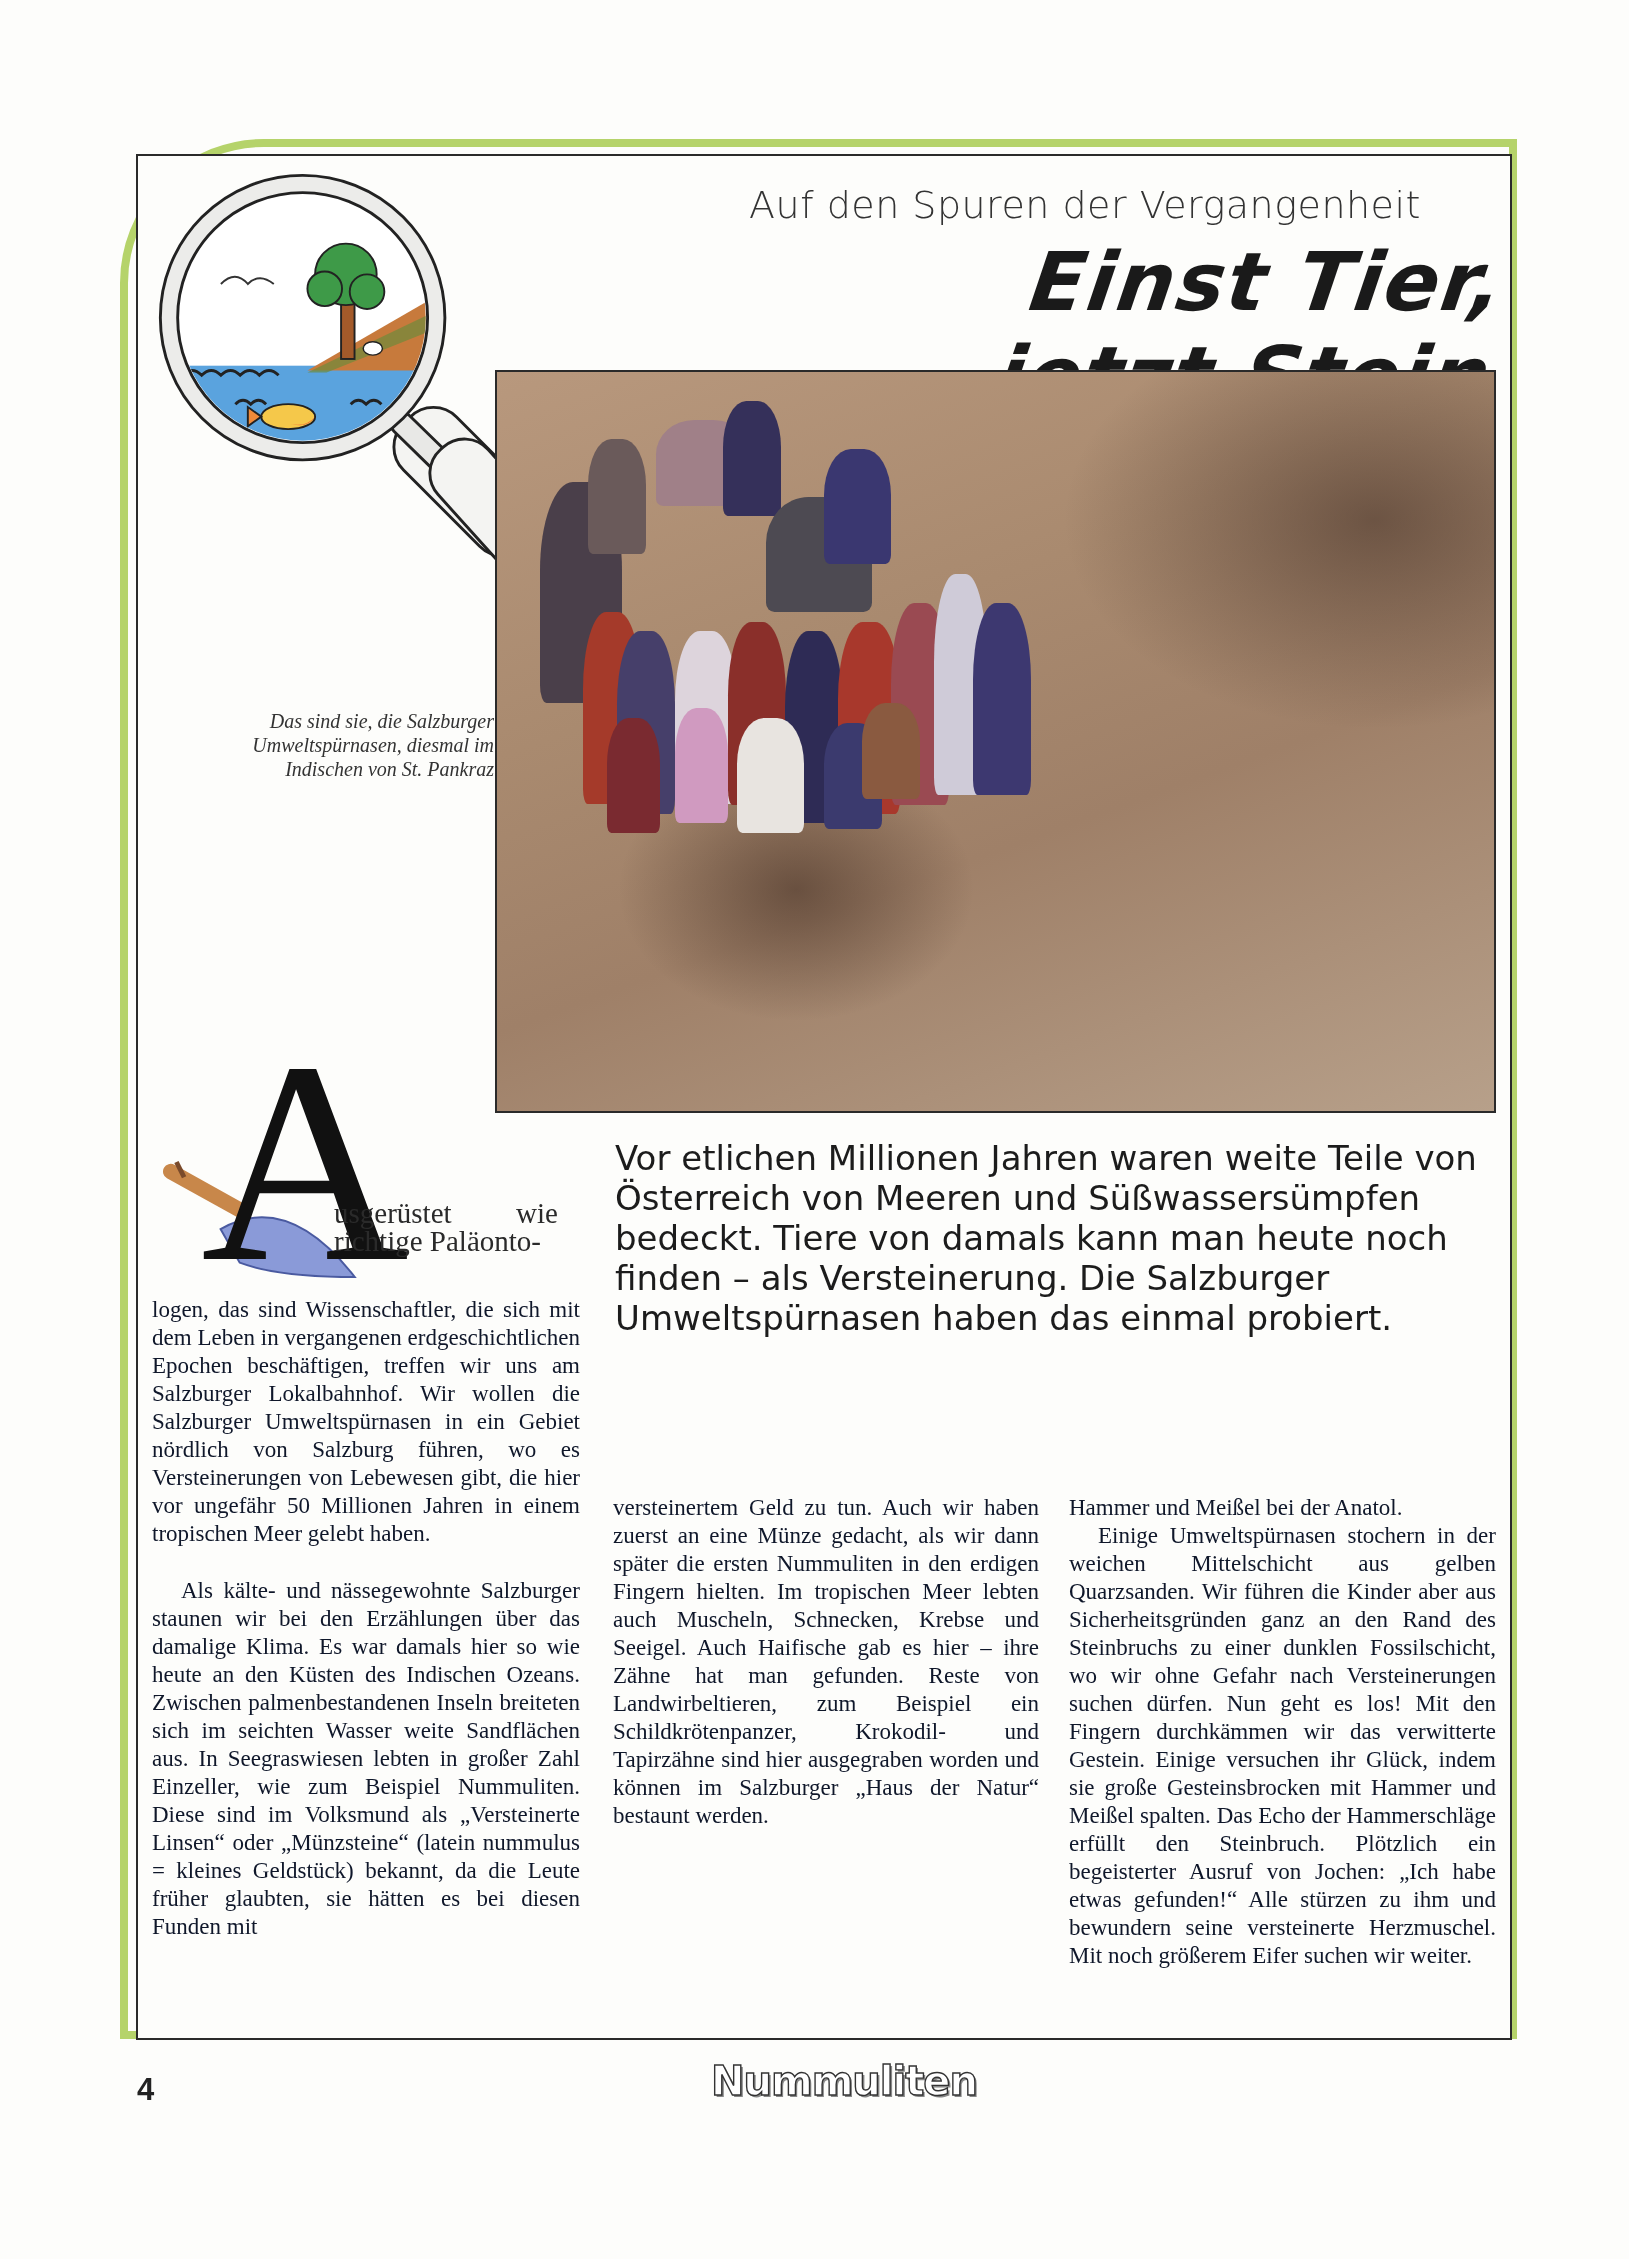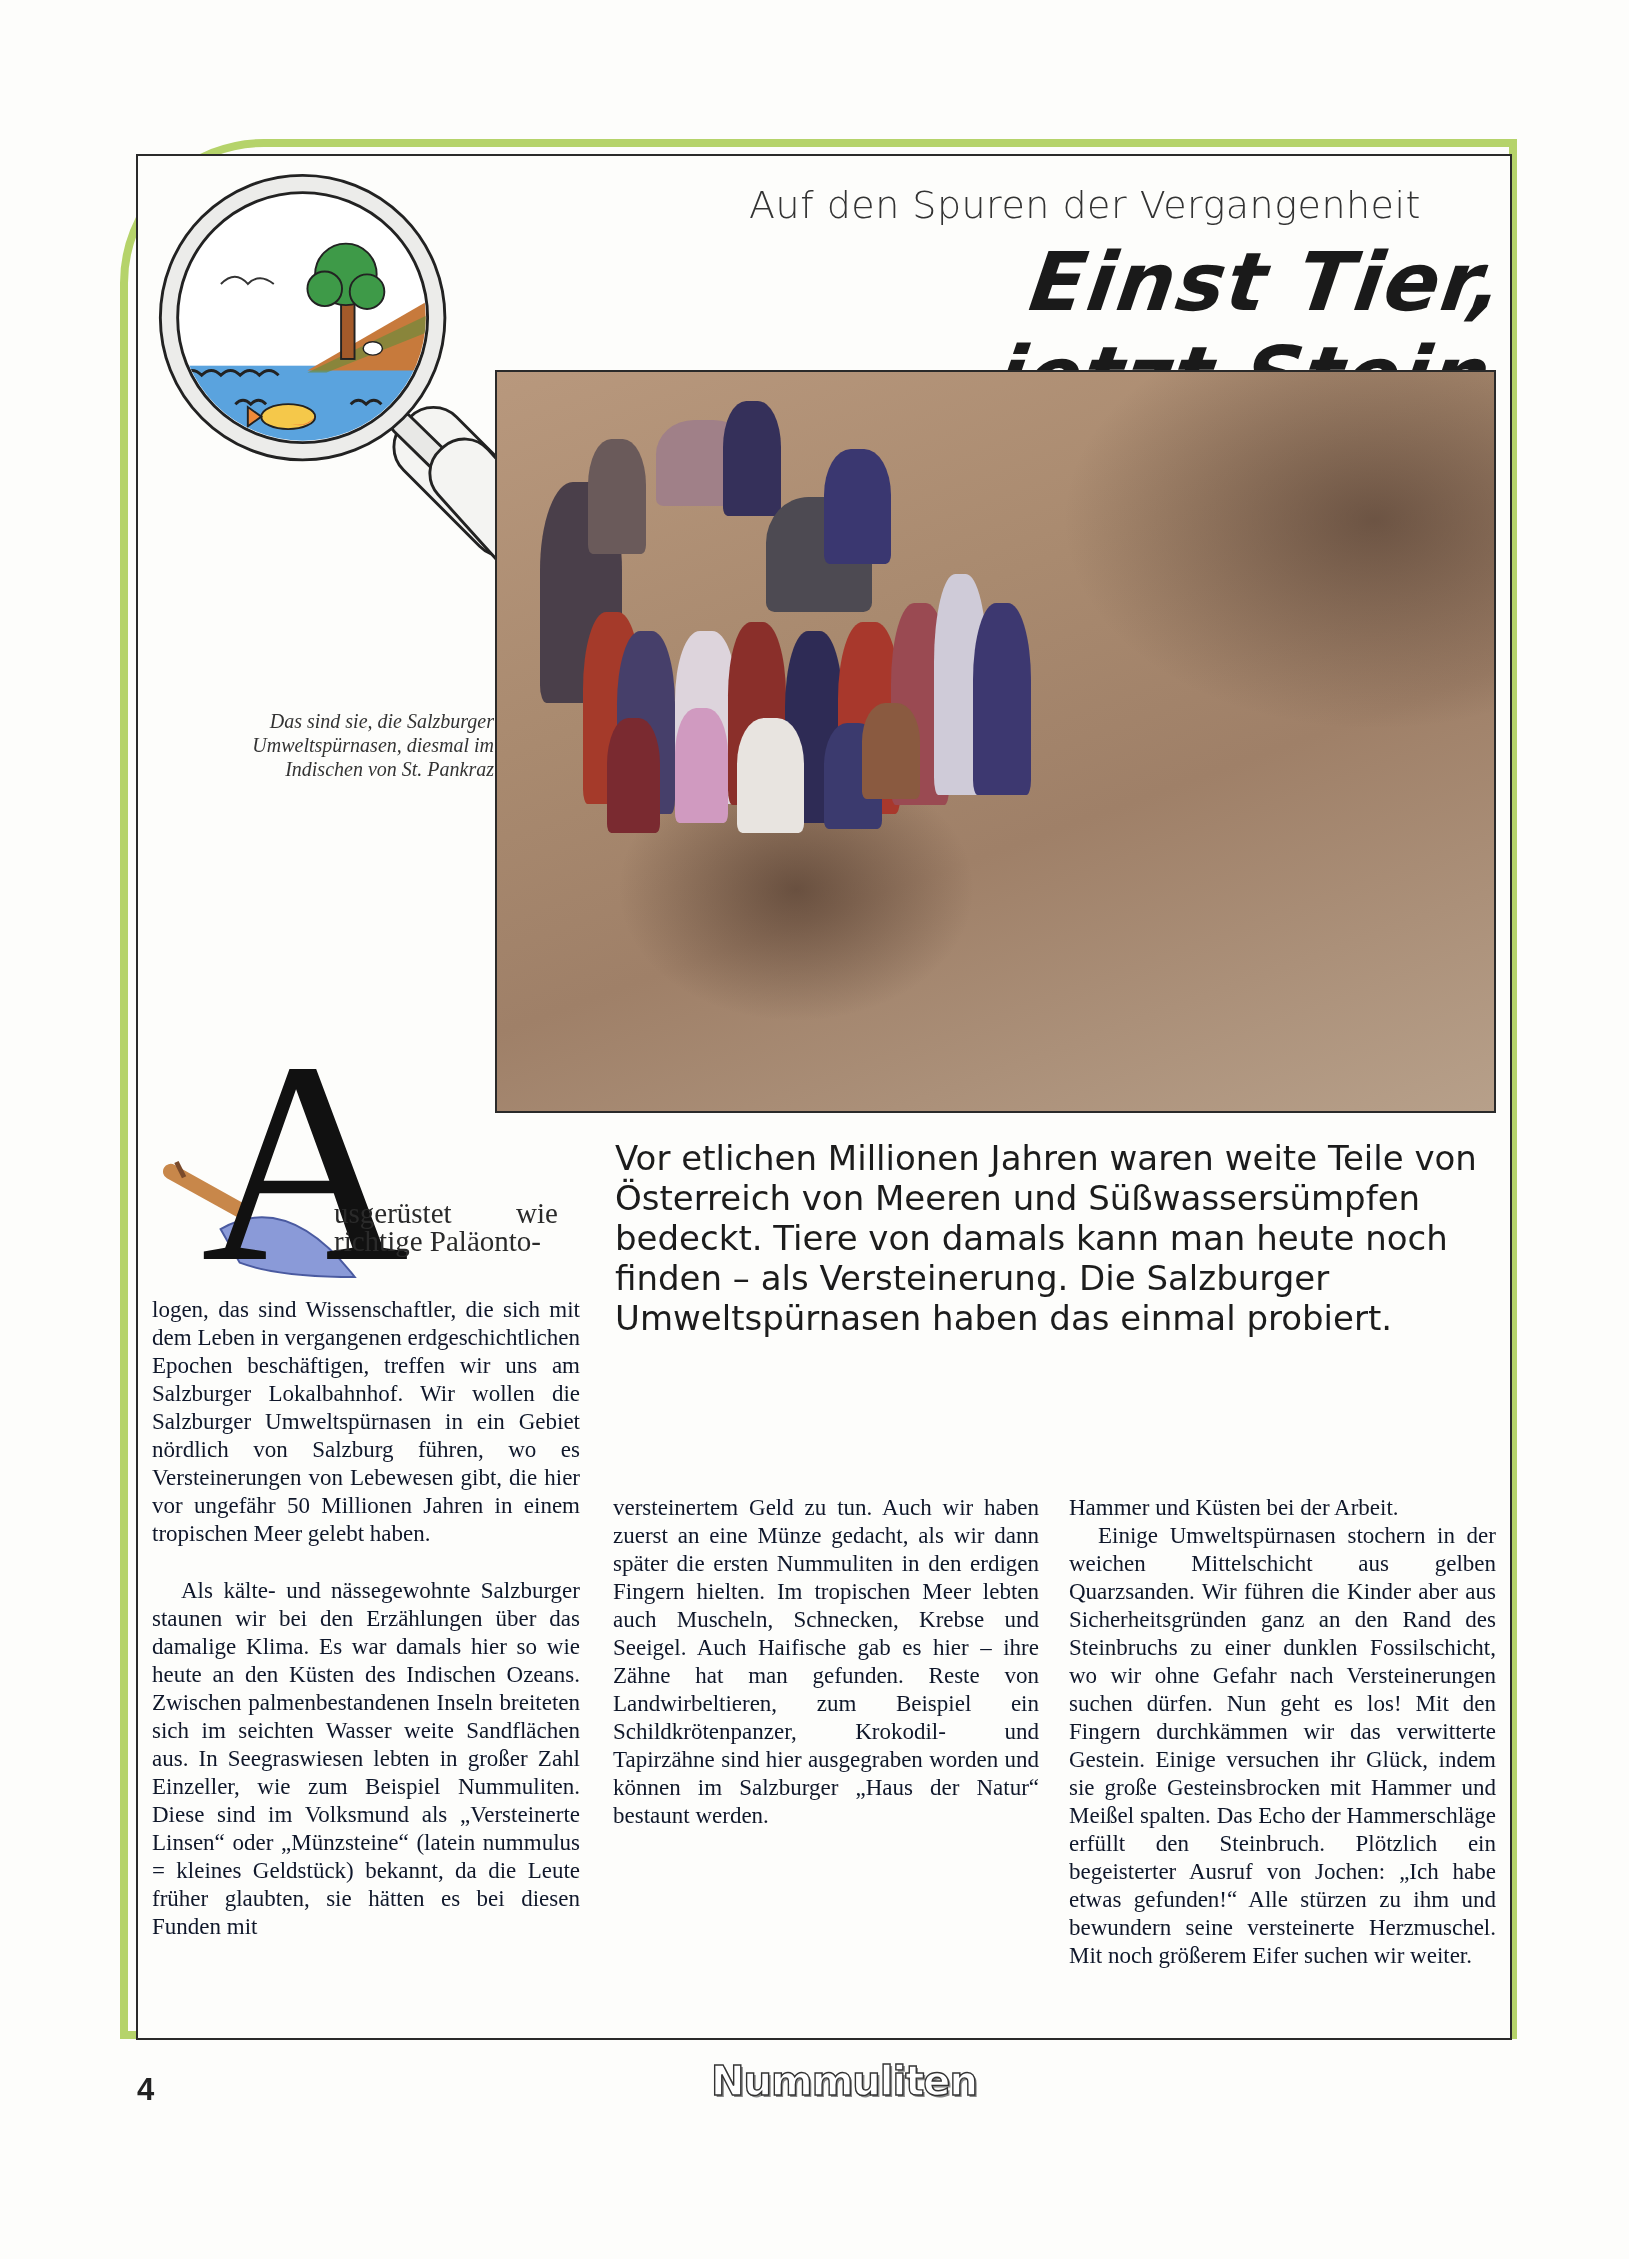--- a/index.html
+++ b/index.html
@@ -126,19 +126,19 @@
   <p class="indent" style="margin-top:29px;">Als kälte- und nässegewohnte Salzburger staunen wir bei den Erzählungen über das damalige Klima. Es war damals hier so wie heute an den Küsten des Indischen Ozeans. Zwischen palmenbestandenen Inseln breiteten sich im seichten Wasser weite Sandflächen aus. In Seegraswiesen lebten in großer Zahl Einzeller, wie zum Beispiel Nummuliten. Diese sind im Volksmund als „Versteinerte Linsen“ oder „Münzsteine“ (latein nummulus = kleines Geldstück) bekannt, da die Leute früher glaubten, sie hätten es bei diesen Funden mit</p>
 </div>
 
 <div class="lede">Vor etlichen Millionen Jahren waren weite Teile von Österreich von Meeren und Süßwassersümpfen bedeckt. Tiere von damals kann man heute noch finden – als Versteinerung. Die Salzburger Umweltspürnasen haben das einmal probiert.</div>
 
 <div class="col" style="left:613px;top:1454px;width:426px;">
   <p>versteinertem Geld zu tun. Auch wir haben zuerst an eine Münze gedacht, als wir dann später die ersten Nummuliten in den erdigen Fingern hielten. Im tropischen Meer lebten auch Muscheln, Schnecken, Krebse und Seeigel. Auch Haifische gab es hier – ihre Zähne hat man gefunden. Reste von Landwirbeltieren, zum Beispiel ein Schildkrötenpanzer, Krokodil- und Tapirzähne sind hier ausgegraben worden und können im Salzburger „Haus der Natur“ bestaunt werden.</p>
 </div>
 
 <div class="col" style="left:1069px;top:1454px;width:427px;">
-  <p style="text-align:left;">Hammer und Küsten bei der Arbeit.</p>
+  <p style="text-align:left;">Hammer und Meißel bei der Anatol.</p>
   <p class="indent">Einige Umweltspürnasen stochern in der weichen Mittelschicht aus gelben Quarzsanden. Wir führen die Kinder aber aus Sicherheitsgründen ganz an den Rand des Steinbruchs zu einer dunklen Fossilschicht, wo wir ohne Gefahr nach Versteinerungen suchen dürfen. Nun geht es los! Mit den Fingern durchkämmen wir das verwitterte Gestein. Einige versuchen ihr Glück, indem sie große Gesteinsbrocken mit Hammer und Meißel spalten. Das Echo der Hammerschläge erfüllt den Steinbruch. Plötzlich ein begeisterter Ausruf von Jochen: „Ich habe etwas gefunden!“ Alle stürzen zu ihm und bewundern seine versteinerte Herzmuschel. Mit noch größerem Eifer suchen wir weiter.</p>
 </div>
 
 <div class="page-num">4</div>
 <div class="brand">Nummuliten</div>
 
 
 </body></html>

